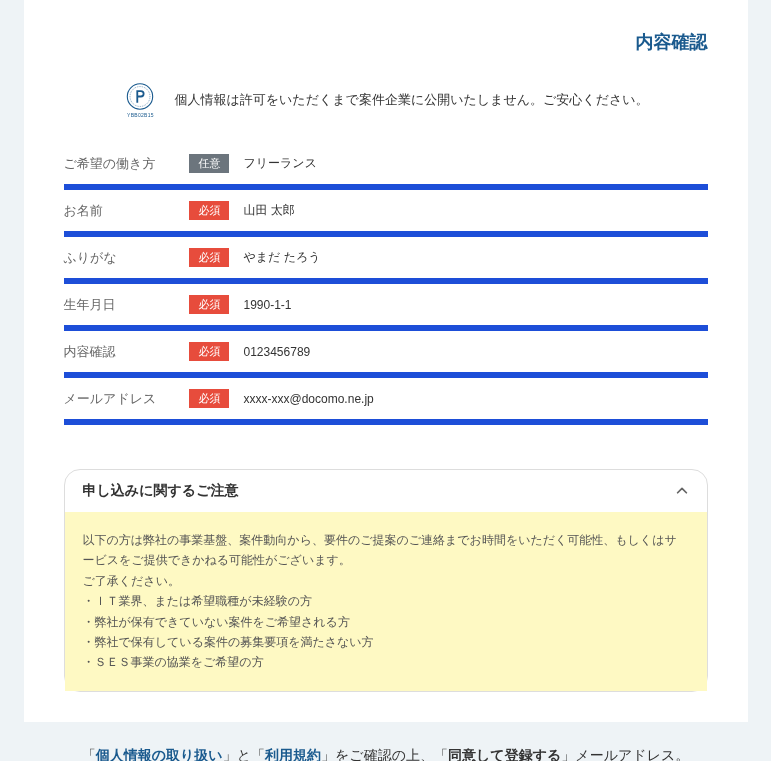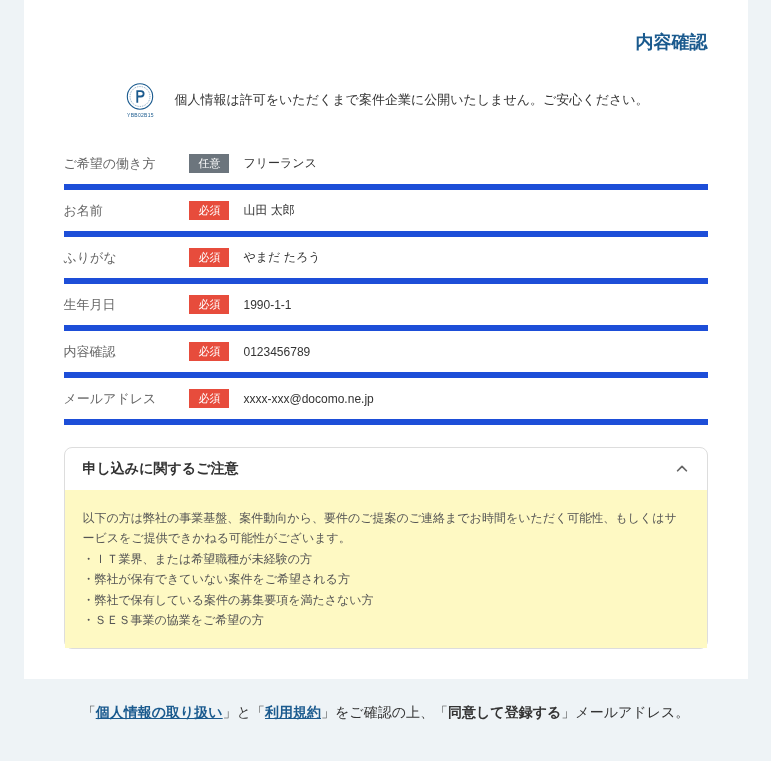--- a/index.html
+++ b/index.html
@@ -69,23 +69,23 @@
       min-width: 40px;
       text-align: right;
     }
     .badge-optional { background: #6c757d; }
     .badge-required { background: #e74c3c; }
     .form-value {
       font-size: 12px;
       color: #333;
     }
     .accordion {
-      margin-top: 22px;
+      margin-top: 44px;
       border: 1px solid #ddd;
-      border-radius: 8px;
+      border-radius: 16px;
     }
     .accordion-header {
       display: flex;
       justify-content: space-between;
       align-items: center;
       padding: 12px 18px;
       cursor: pointer;
       font-weight: bold;
       font-size: 14px;
       color: #333;
@@ -176,20 +176,21 @@
     <div class="accordion-header">
       <span>申し込みに関するご注意</span>
       <span class="chevron">
         <svg viewBox="0 0 16 16" width="14" height="14">
             <path d="M3 10 L8 5 L13 10" fill="none" stroke="#666" stroke-width="2" stroke-linecap="round" stroke-linejoin="round"></path>
           </svg>
       </span>
     </div>
     <div class="accordion-body">
       <div>以下の方は弊社の事業基盤、案件動向から、要件のご提案のご連絡までお時間をいただく可能性、もしくはサービスをご提供できかねる可能性がございます。</div>
+      <div>ご了承ください。</div>
       <ul class="notes-list">
         <li>ＩＴ業界、または希望職種が未経験の方</li>
         <li>弊社が保有できていない案件をご希望される方</li>
         <li>弊社で保有している案件の募集要項を満たさない方</li>
         <li>ＳＥＳ事業の協業をご希望の方</li>
       </ul>
     </div>
   </div>
 </div>
 

